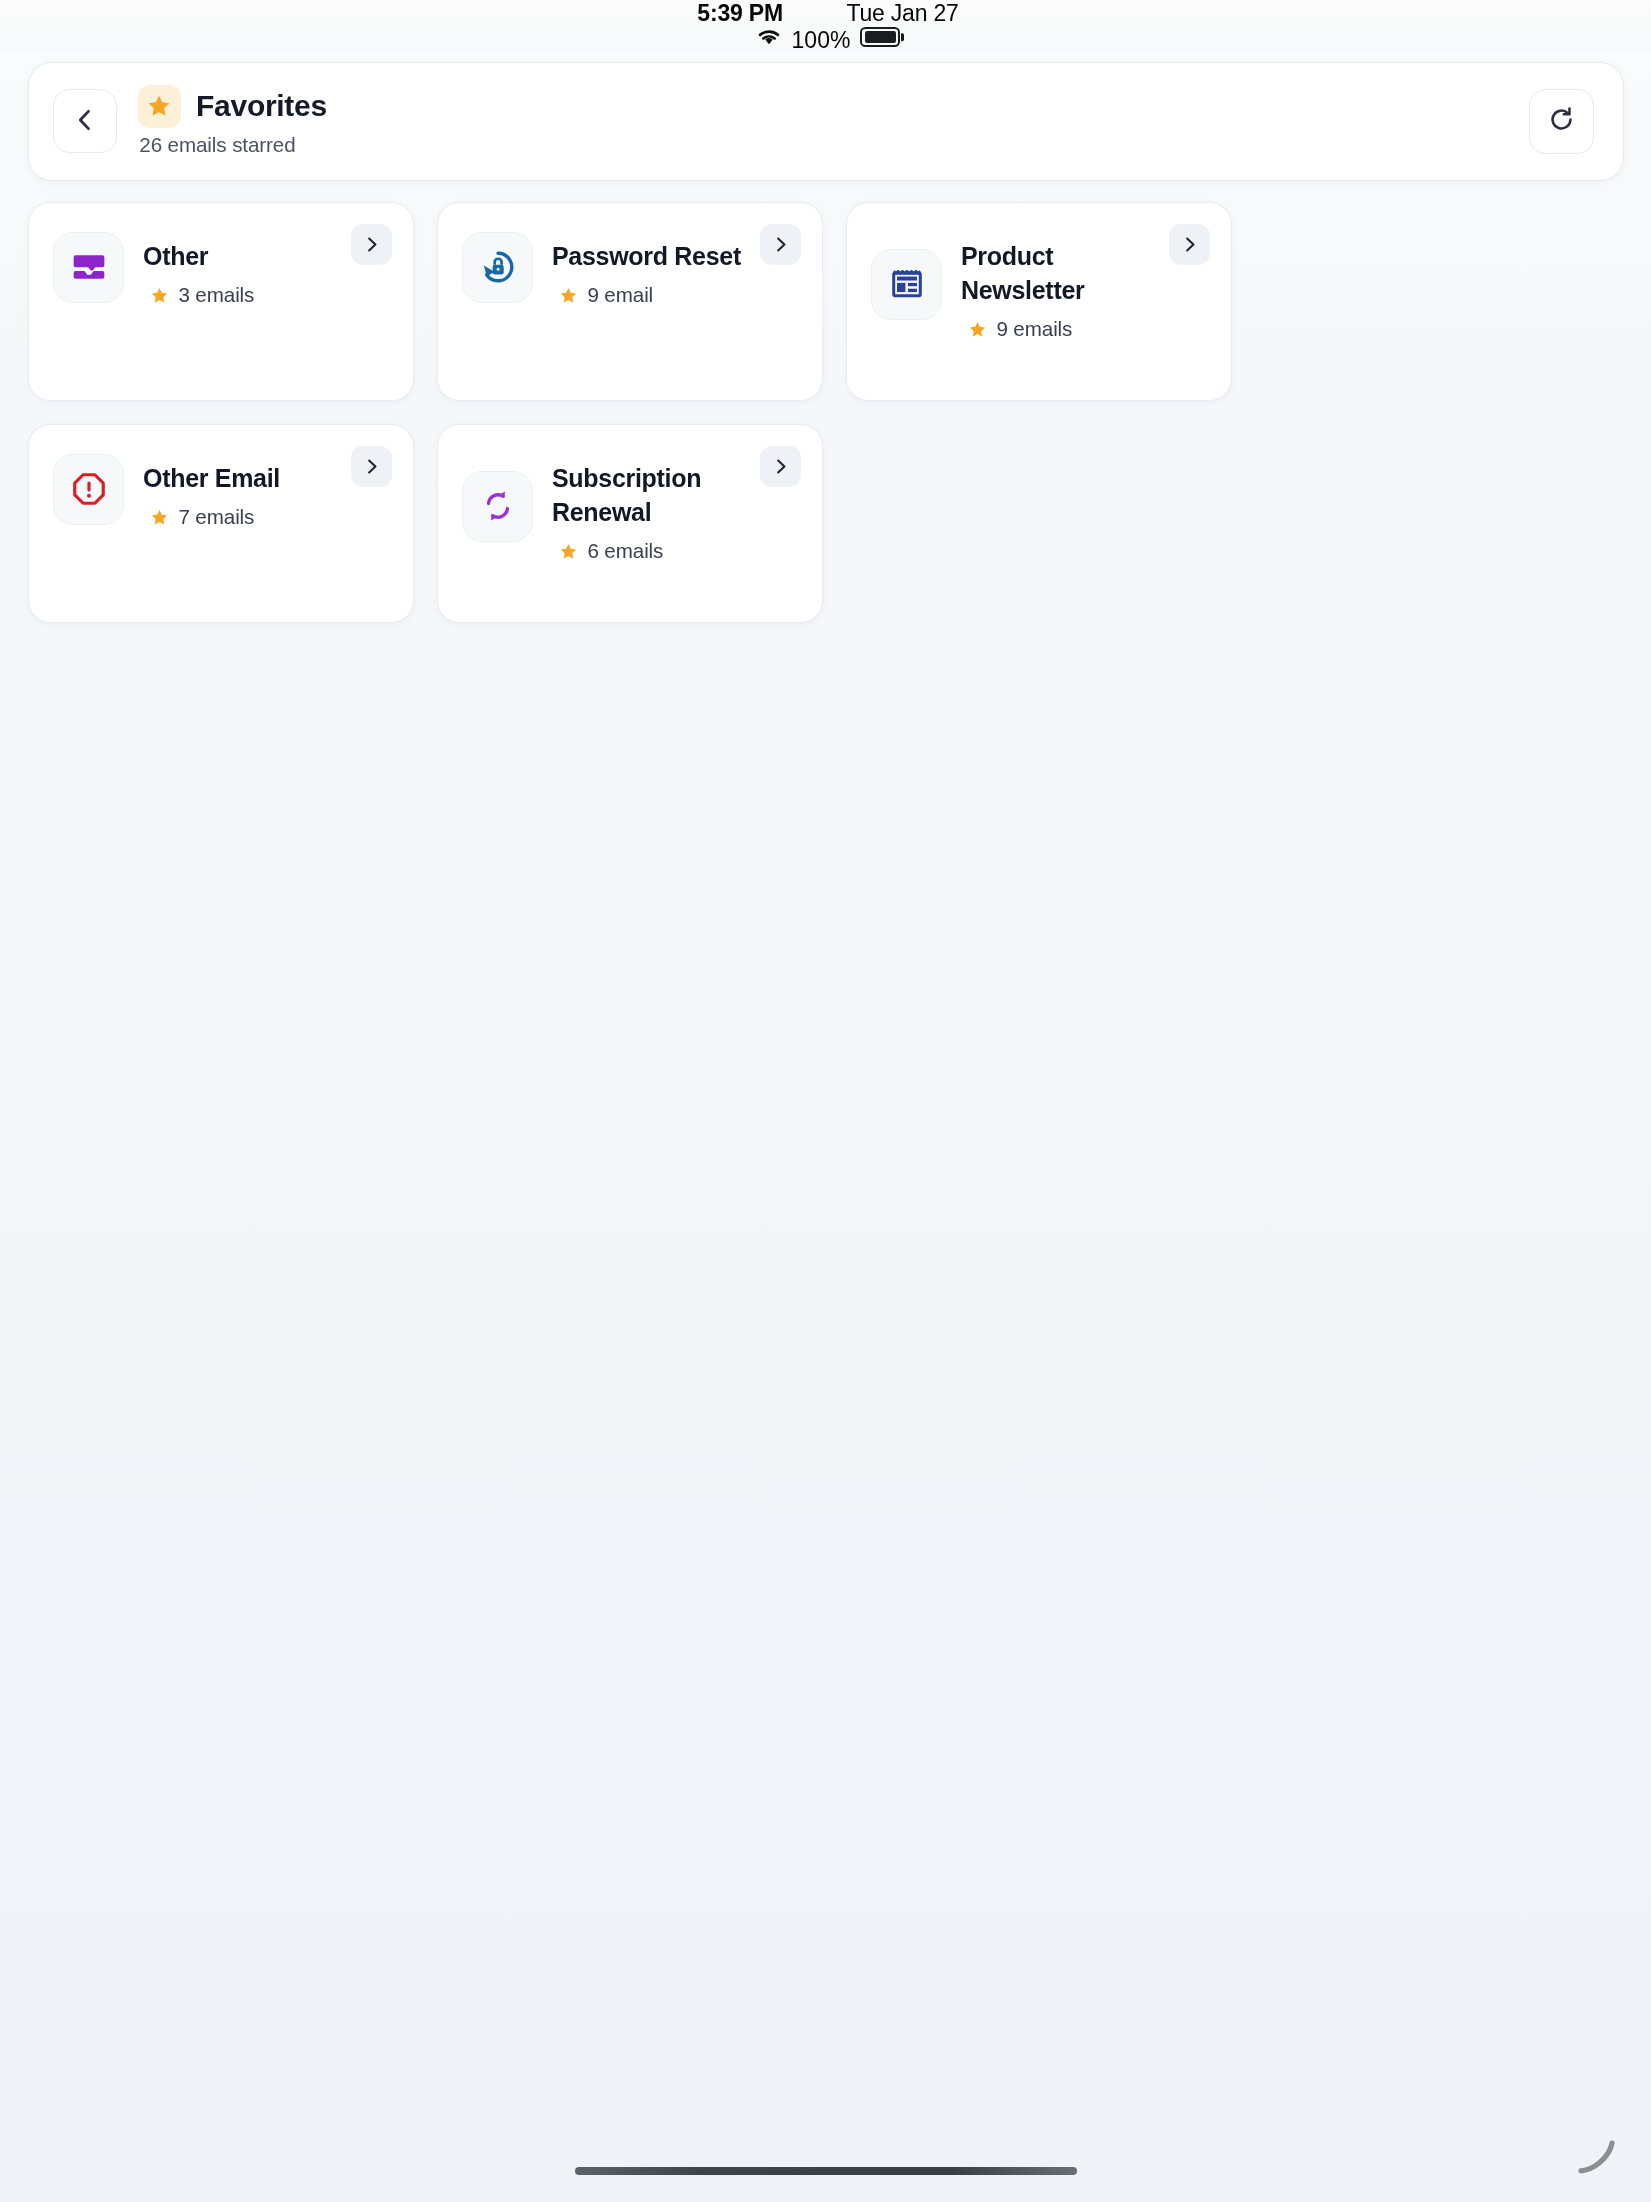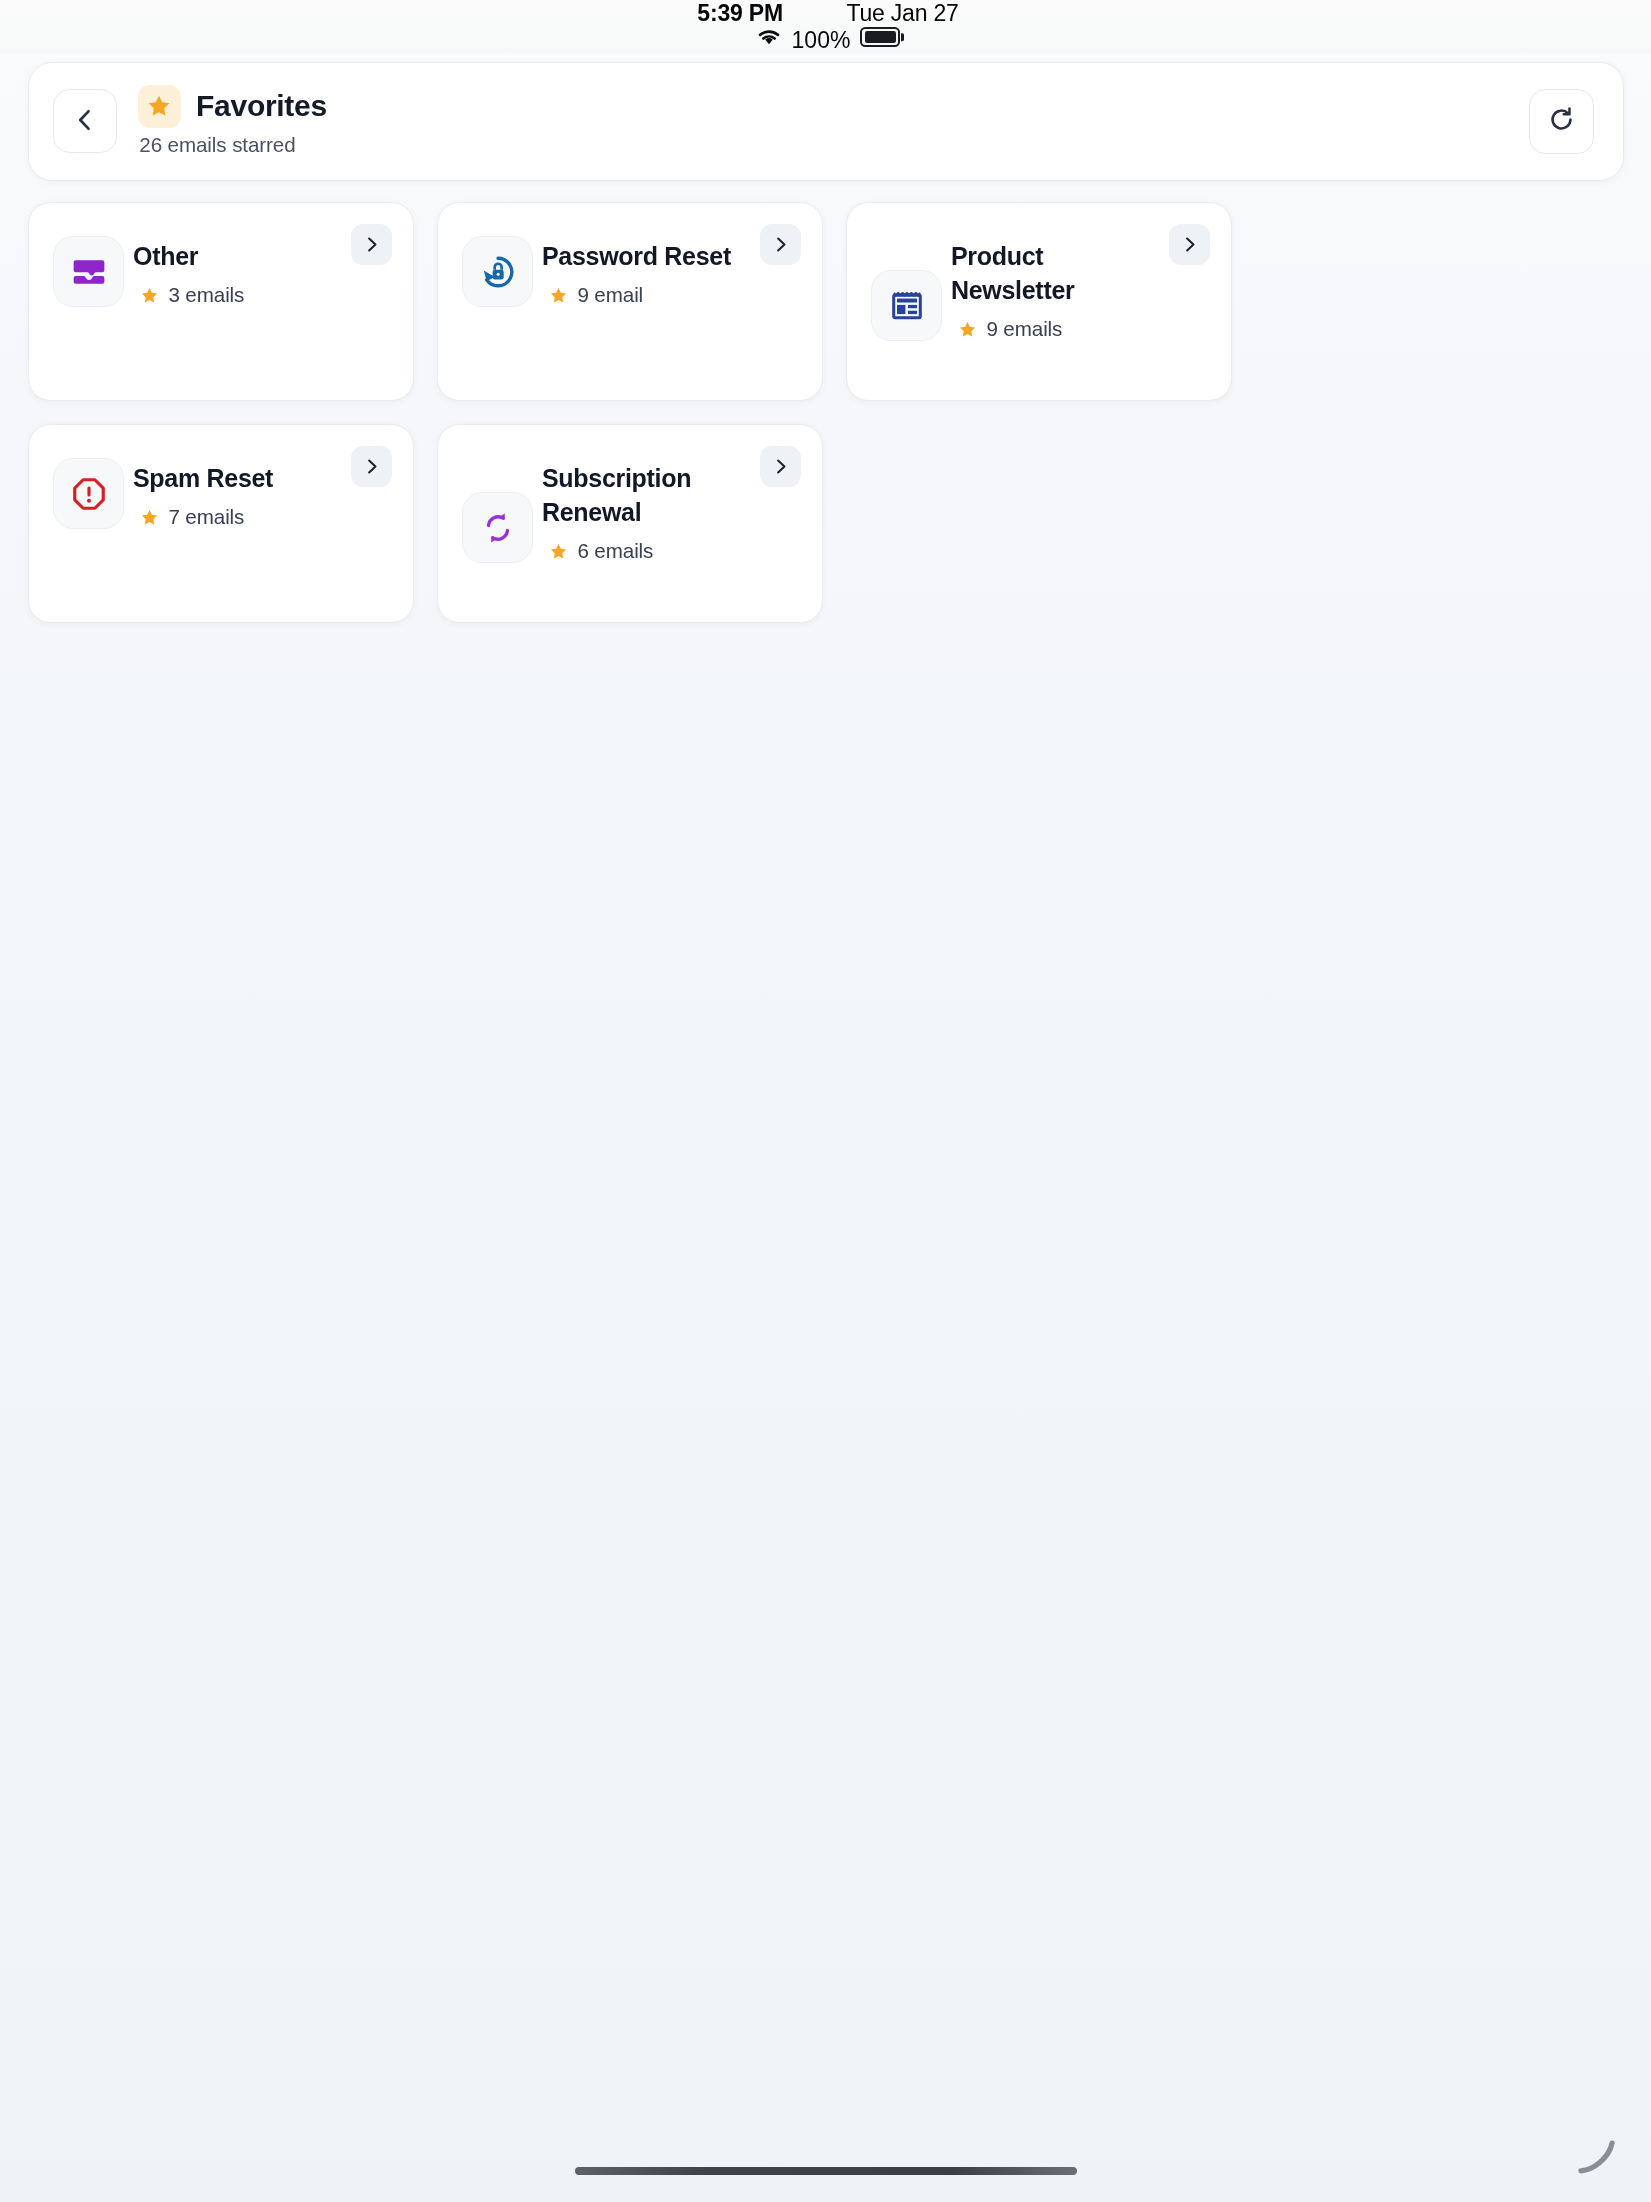--- a/index.html
+++ b/index.html
@@ -74,21 +74,21 @@
     width:386px; height:199px;
     background:#ffffff;
     border:0.9px solid #e9ebf2;
     border-radius:22.4px;
     box-shadow:0 1.7px 7.7px rgba(30,40,80,0.04);
     padding:24px 22.4px 0 24px;
     position:relative;
     cursor:pointer;
     overflow:hidden;
   }
-  .card-top { display:flex; align-items:flex-end; gap:9px; padding-right:52px; }
+  .card-top { display:flex; align-items:center; gap:19px; padding-right:52px; }
   .icon-tile {
     width:71px; height:71px; flex:0 0 71px;
     background:#f6f8fa; border:1.2px solid #eceef4; border-radius:20px;
     display:flex; align-items:center; justify-content:center;
   }
   .card-text { display:flex; flex-direction:column; padding-top:12px; }
   .cat-name { font-size:25px; font-weight:700; color:#121826; letter-spacing:-0.3px; line-height:1.36; }
   .cat-count { margin-top:10.3px; display:flex; align-items:center; gap:9.5px; padding-left:6.9px; }
   .cat-count .ctext { font-size:20.6px; color:#394150; font-weight:400; letter-spacing:-0.1px; }
   .chev-btn {
@@ -247,21 +247,21 @@
   <div class="cat-card">
     <div class="card-top">
       <div class="icon-tile">
         <svg width="38" height="38" viewBox="0 0 24 24">
           <path d="M8.3 3.0h7.4l5.3 5.3v7.4l-5.3 5.3H8.3L3.0 15.7V8.3z" fill="none" stroke="#d81f26" stroke-width="2.0" stroke-linejoin="round"></path>
           <rect x="11.0" y="7.2" width="2.0" height="6.4" rx="1.0" fill="#d81f26"></rect>
           <circle cx="12" cy="16.3" r="1.25" fill="#d81f26"></circle>
         </svg>
       </div>
       <div class="card-text">
-        <span class="cat-name">Spam Reset</span>
+        <span class="cat-name">Other Email</span>
         <span class="cat-count">
           <svg width="19" height="19" viewBox="0 0 24 24">
             <path d="M12 2.6l2.95 5.98 6.6.96-4.78 4.65 1.13 6.57L12 17.66l-5.9 3.1 1.13-6.57L2.45 9.54l6.6-.96z" fill="#f5a623"></path>
           </svg>
           <span class="ctext">7 emails</span>
         </span>
       </div>
     </div>
     <div class="chev-btn">
       <svg width="19" height="19" viewBox="0 0 24 24">

